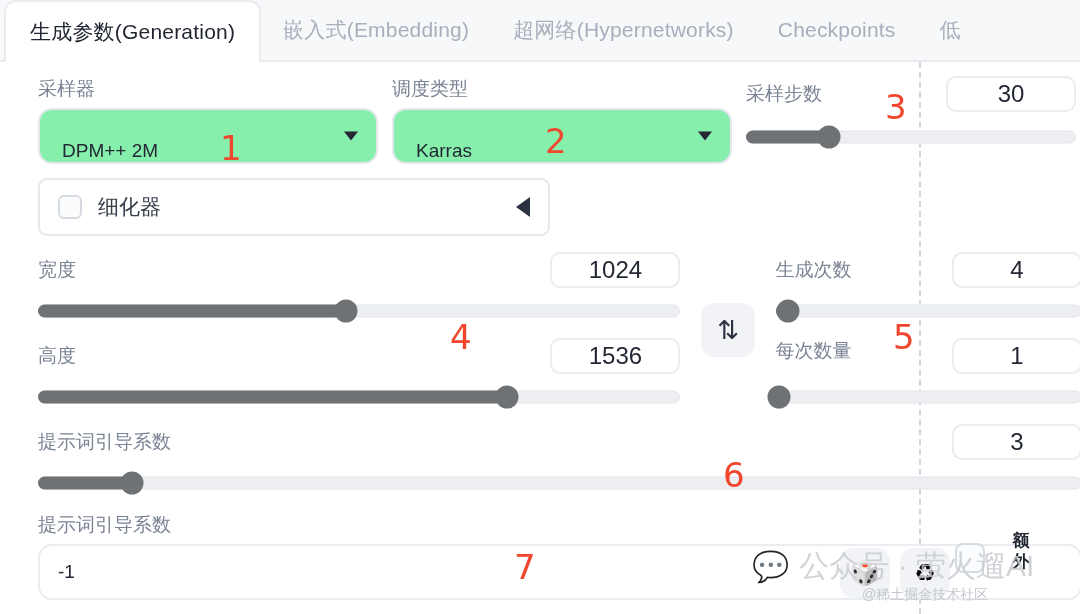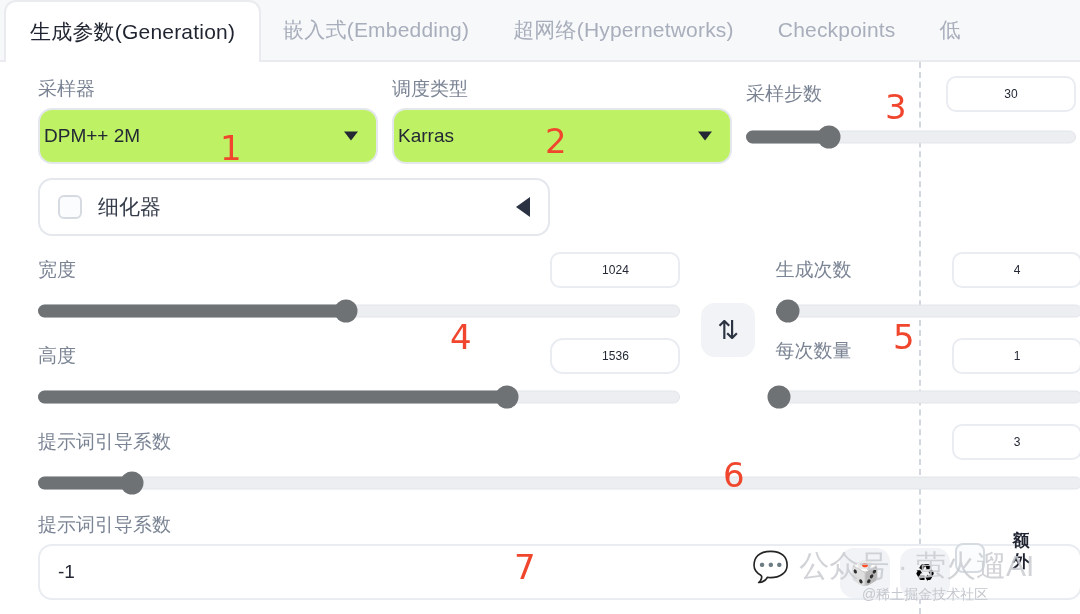--- a/index.html
+++ b/index.html
@@ -68,23 +68,23 @@
 
   
   .row1 { display: flex; align-items: flex-start; gap: 14px; height: 98px; }
   .field { position: relative; }
 
   .select-wrap { position: relative; }
   .select {
     height: 56px;
     border: 2px solid #e4e7ec;
     border-radius: 14px;
-    background: #bef264;
-    display: flex; align-items: center;
-    padding: 0 4px;
+    background: #86efac;
+    display: flex; align-items: flex-end;
+    padding: 0 22px;
     position: relative;
   }
   .select .val {
     font-size: 19px; color: #232834; white-space: nowrap;
   }
   .caret {
     position: absolute; right: 18px; top: 50%;
     transform: translateY(-50%);
     width: 0; height: 0;
     border-left: 7px solid transparent;
@@ -92,21 +92,21 @@
     border-top: 9px solid #232834;
   }
 
   
   .numbox {
     height: 36px;
     border: 2px solid #e9ecf1;
     border-radius: 10px;
     background: #fff;
     display: flex; align-items: center; justify-content: center;
-    font-size: 12px; color: #232834;
+    font-size: 24px; color: #232834;
   }
 
   
   .slider { position: relative; height: 22px; display: flex; align-items: center; }
   .track {
     position: absolute; left: 0; right: 0; top: 50%;
     transform: translateY(-50%);
     height: 13px; border-radius: 8px;
     background: #eceef1;
     border: 1px solid #e2e5ea;
@@ -276,21 +276,21 @@
         </div>
         <div class="slider" style="margin-top:14px;">
           <div class="track"></div>
           <div class="fill" id="fill-steps" style="width: 25%;"></div>
           <div class="thumb" id="thumb-steps" style="left: 25%;"></div>
         </div>
       </div>
     </div>
 
     <div class="acc-row">
-      <div class="acc" style="width:512px;">
+      <div class="acc" style="width:512px;border-radius:9px;">
         <span class="cb"></span>
         <span class="acc-label">细化器</span>
         <span class="tri-left"></span>
       </div>
     </div>
 
     <div style="display:flex;gap:10px;margin-top:16px;">
 
       <div style="width:650px;">
 
@@ -302,21 +302,21 @@
           <div class="slider" style="margin-top:12px;">
             <div class="track"></div>
             <div class="fill" id="fill-width" style="width: 48%;"></div>
             <div class="thumb" id="thumb-width" style="left: 48%;"></div>
           </div>
         </div>
 
         <div style="margin-top:16px;">
           <div style="display:flex;align-items:center;justify-content:space-between;">
             <div class="lbl">高度</div>
-            <div class="numbox" style="width:130px;border-radius:13px;">1536</div>
+            <div class="numbox" style="width:130px;">1536</div>
           </div>
           <div class="slider" style="margin-top:12px;">
             <div class="track"></div>
             <div class="fill" id="fill-height" style="width: 73%;"></div>
             <div class="thumb" id="thumb-height" style="left: 73%;"></div>
           </div>
         </div>
       </div>
 
       <div style="display:flex;align-items:center;justify-content:center;width:76px;">

